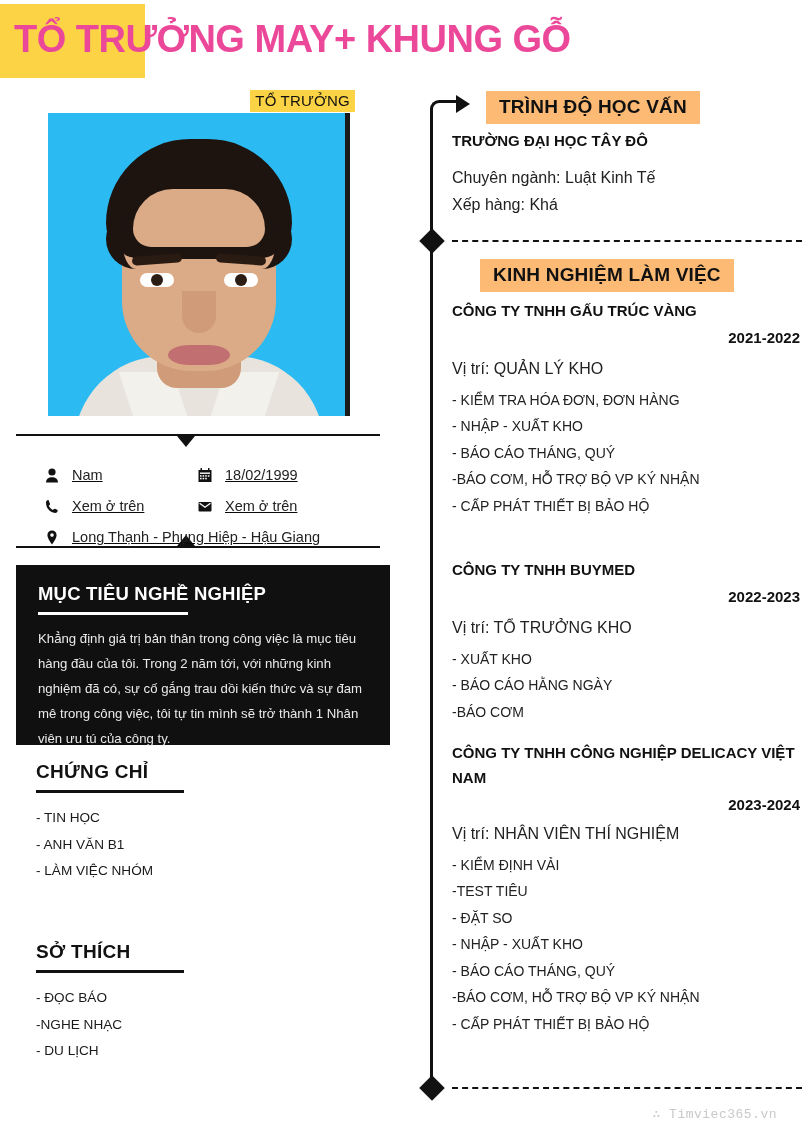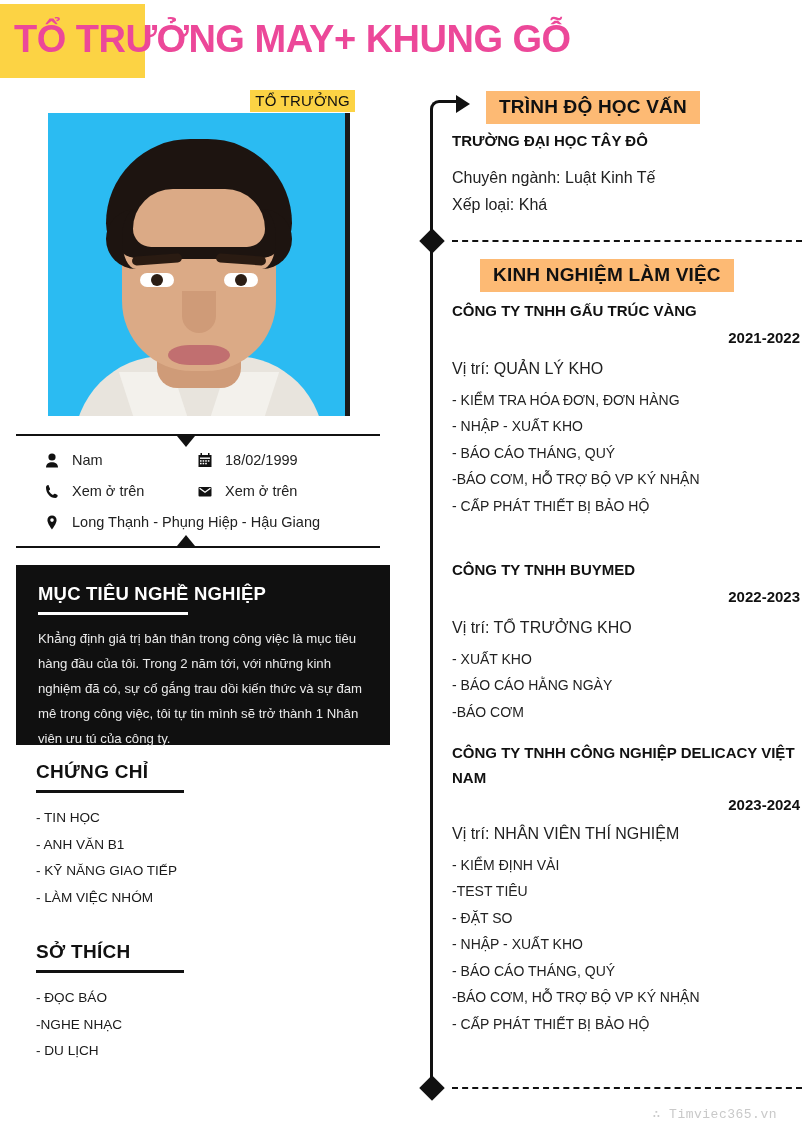--- a/index.html
+++ b/index.html
@@ -87,21 +87,21 @@
 
   
   .rule { position: absolute; height: 2px; background: #111; }
   .rule-top { left: 16px; top: 352px; width: 364px; }
   .rule-bot { left: 16px; top: 464px; width: 364px; }
   .tri { position: absolute; width: 0; height: 0; border-left: 9px solid transparent; border-right: 9px solid transparent; }
   .tri-down { left: 177px; top: 354px; border-top: 11px solid #111; }
   .tri-up { left: 177px; top: 453px; border-bottom: 11px solid #111; }
 
   .contact { position: absolute; left: 16px; top: 370px; width: 370px; }
-  .crow { display: flex; align-items: flex-start; height: 31px; }
+  .crow { display: flex; align-items: flex-end; height: 31px; text-decoration: underline; }
   .ccell { display: flex; align-items: center; gap: 12px; }
   .ccell.c1 { width: 165px; padding-left: 28px; }
   .ccell.c2 { width: 190px; padding-left: 16px; }
   .ccell.full { padding-left: 28px; }
   .cicon { width: 16px; height: 16px; display: flex; align-items: center; justify-content: center; color: #111; flex: none; }
   .ctext { font-size: 14.5px; color: #222; white-space: nowrap; }
 
   
   .objective {
     position: absolute; left: 16px; top: 483px; width: 374px; height: 180px;
@@ -269,21 +269,20 @@
       <div class="obj-underline"></div>
       <div class="obj-text">Khẳng định giá trị bản thân trong công việc là mục tiêu hàng đầu của tôi. Trong 2 năm tới, với những kinh nghiệm đã có, sự cố gắng trau dồi kiến thức và sự đam mê trong công việc, tôi tự tin mình sẽ trở thành 1 Nhân viên ưu tú của công ty.</div>
     </div>
 
     <div class="lsec sec-cert">
       <div class="lsec-title">CHỨNG CHỈ</div>
       <div class="lsec-underline"></div>
       <ul class="lsec-list">
         <li>- TIN HỌC</li>
         <li>- ANH VĂN B1</li>
-        <li>- KỸ NĂNG GIAO TIẾP</li>
         <li>- LÀM VIỆC NHÓM</li>
       </ul>
     </div>
 
     <div class="lsec sec-hobby">
       <div class="lsec-title">SỞ THÍCH</div>
       <div class="lsec-underline"></div>
       <ul class="lsec-list">
         <li>- ĐỌC BÁO</li>
         <li>-NGHE NHẠC</li>
@@ -299,21 +298,21 @@
     <div class="tl-diamond d1"></div>
     <div class="dash dash1"></div>
     <div class="tl-diamond d2"></div>
     <div class="dash dash2"></div>
 
     <div class="hl-title hl-edu">TRÌNH ĐỘ HỌC VẤN</div>
 
     <div class="r-block blk-edu">
       <div class="r-company">TRƯỜNG ĐẠI HỌC TÂY ĐÔ</div>
       <div class="r-sub first">Chuyên ngành: Luật Kinh Tế</div>
-      <div class="r-sub">Xếp loại: Khá</div>
+      <div class="r-sub">Xếp hàng: Khá</div>
     </div>
 
     <div class="hl-title hl-exp">KINH NGHIỆM LÀM VIỆC</div>
 
     <div class="r-block blk-job0">
       <div class="r-company">CÔNG TY TNHH GẤU TRÚC VÀNG</div>
       <div class="r-years">2021-2022</div>
       <div class="r-sub" style="margin-top:10px">Vị trí: QUẢN LÝ KHO</div>
       <ul class="r-list">
         <li>- KIỂM TRA HÓA ĐƠN, ĐƠN HÀNG</li>

